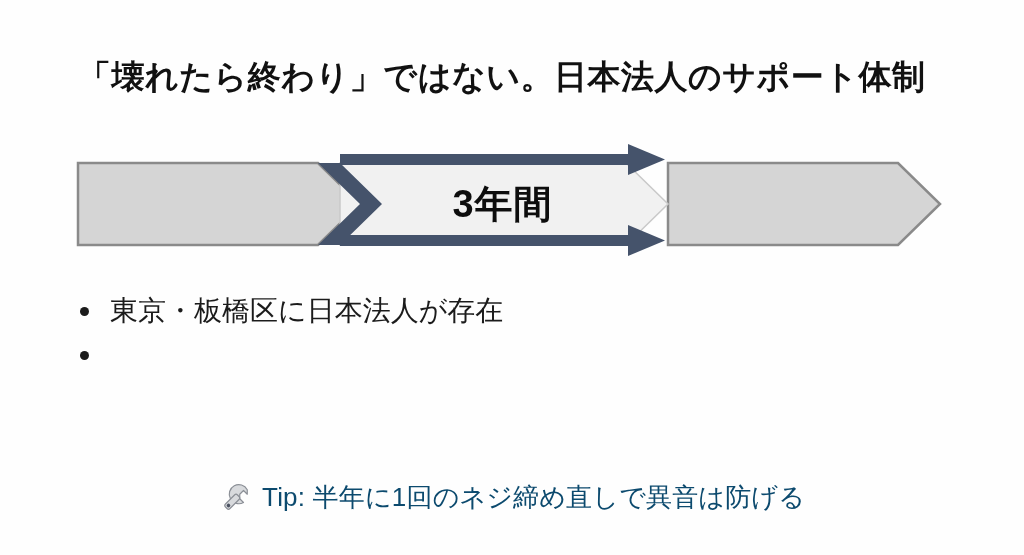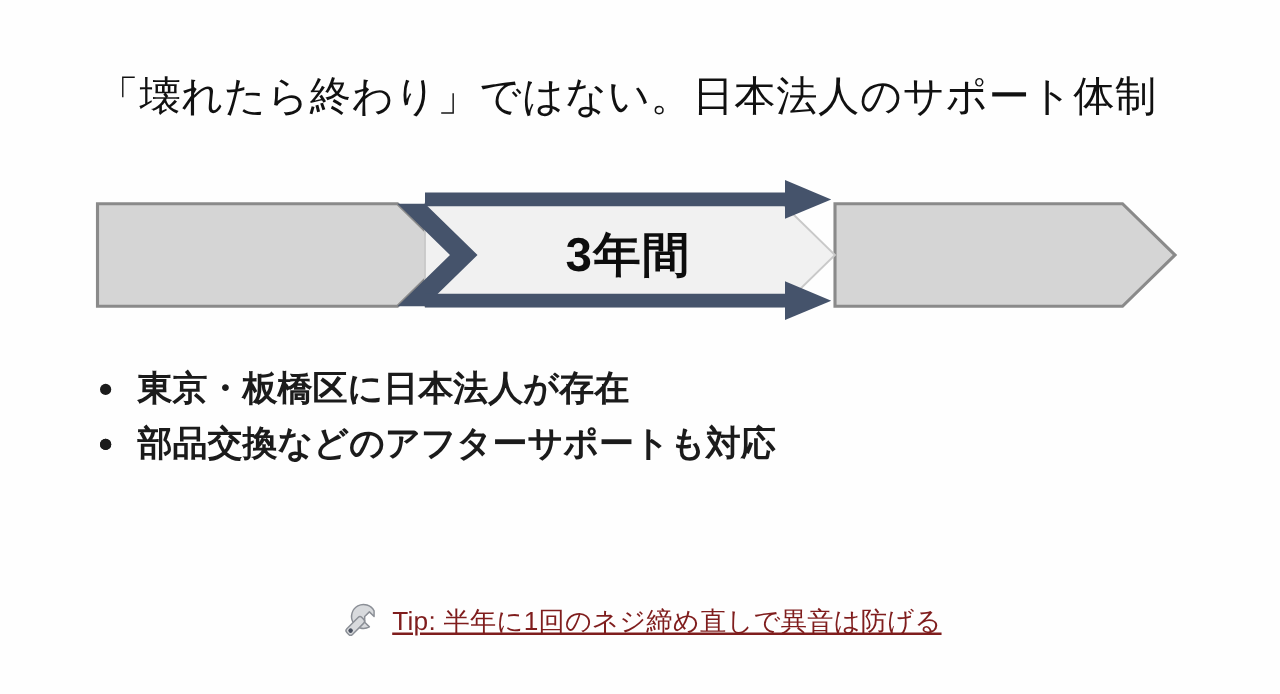--- a/index.html
+++ b/index.html
@@ -16,21 +16,21 @@
     position: relative;
   }
 
   
   .slide-title {
     position: absolute;
     left: 78px;
     top: 56px;
     width: 900px;
     font-size: 33px;
-    font-weight: normal;
+    font-weight: bold;
     letter-spacing: 0.5px;
     line-height: 1.25;
     color: #111111;
     white-space: nowrap;
   }
 
   
   .diagram {
     position: absolute;
     left: 0px;
@@ -67,21 +67,20 @@
     margin: 0;
     padding: 0;
   }
   .bullets li {
     position: relative;
     padding-left: 32px;
     font-size: 28px;
     line-height: 44px;
     color: #1b1b1b;
     white-space: nowrap;
-    font-weight: bold;
   }
   .bullets li .bullet-dot {
     position: absolute;
     left: 2px;
     top: 18px;
     width: 9px;
     height: 9px;
     border-radius: 50%;
     background: #1b1b1b;
   }
@@ -97,25 +96,24 @@
     justify-content: center;
     gap: 9px;
   }
   .tip-icon {
     width: 34px;
     height: 34px;
     flex: 0 0 34px;
     display: block;
   }
   .tip-text {
-    font-size: 21px;
-    color: #7f1d1d;
+    font-size: 26px;
+    color: #0c4a6e;
     letter-spacing: 0.2px;
     white-space: nowrap;
-    text-decoration: underline;
   }
 </style>
 </head>
 <body>
 
 <div class="slide-title">「壊れたら終わり」ではない。日本法人のサポート体制</div>
 
 <div class="diagram">
   <svg width="1024" height="120" viewBox="0 0 1024 120" xmlns="http://www.w3.org/2000/svg">
 
@@ -143,24 +141,20 @@
 <div class="diagram-label">3年間</div>
 
 <ul class="bullets">
   <li>
     <span class="bullet-dot"></span>
     <span>東京・板橋区に日本法人が存在</span>
   </li>
   <li>
     <span class="bullet-dot"></span>
   </li>
-  <li>
-    <span class="bullet-dot"></span>
-    <span>部品交換などのアフターサポートも対応</span>
-  </li>
 </ul>
 
 <div class="tip-row">
   <svg class="tip-icon" viewBox="0 0 64 64" xmlns="http://www.w3.org/2000/svg">
     <g transform="rotate(45 32 32)">
       <path d="M 40 6 a 18 18 0 1 0 12 22 L 52 28 L 42 28 L 36 22 L 36 12 L 46 12 Z" fill="#d8dadd" stroke="#8b8f96" stroke-width="2.2" stroke-linejoin="round" transform="translate(-4,0)"></path>
       <rect x="26" y="26" width="12" height="32" rx="4" fill="#d8dadd" stroke="#8b8f96" stroke-width="2.2"></rect>
       <circle cx="32" cy="52" r="3.4" fill="#4a5160"></circle>
     </g>
   </svg>

